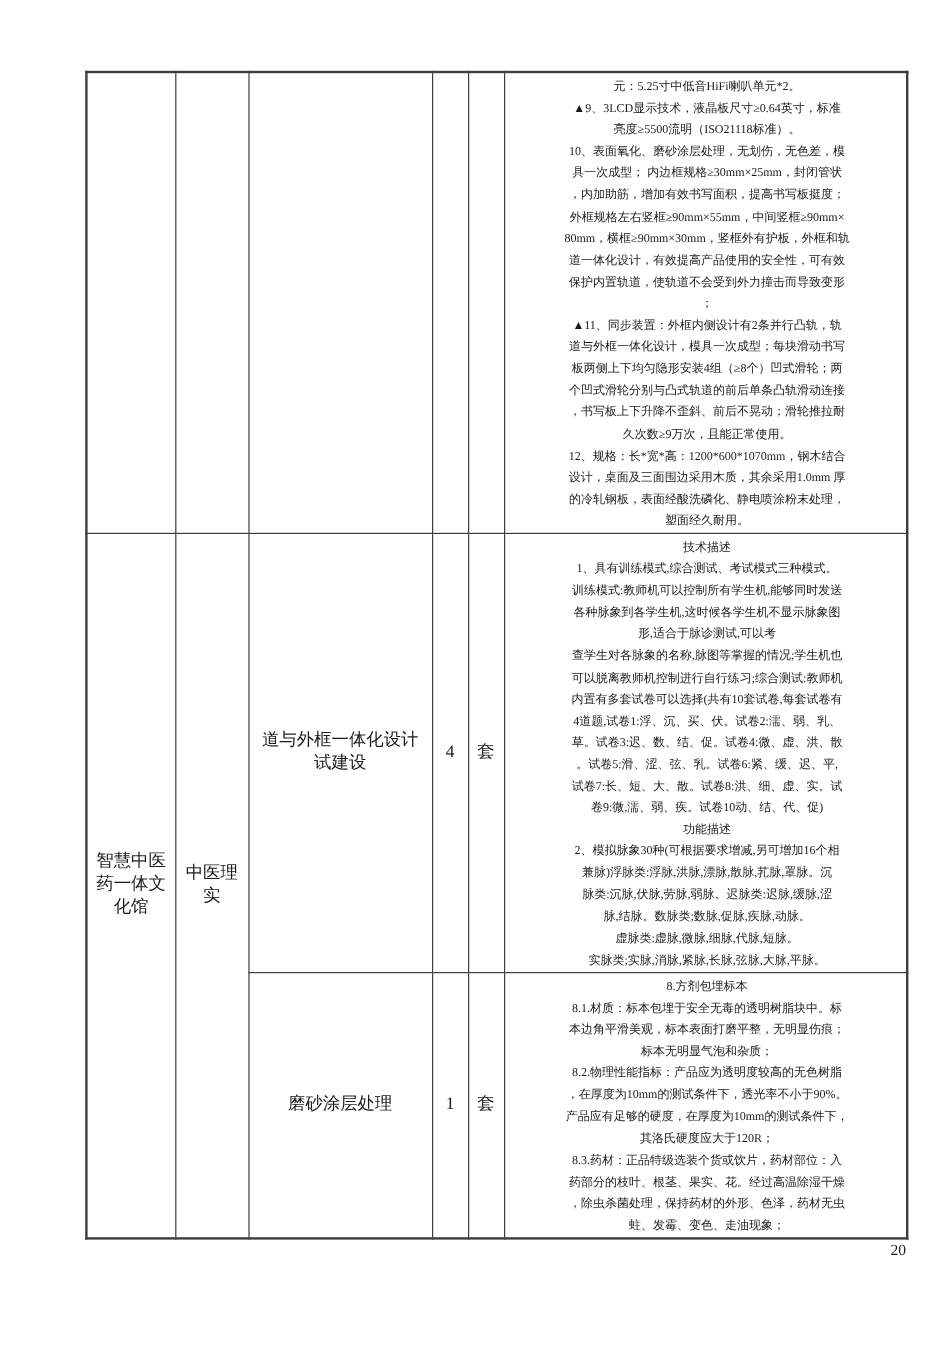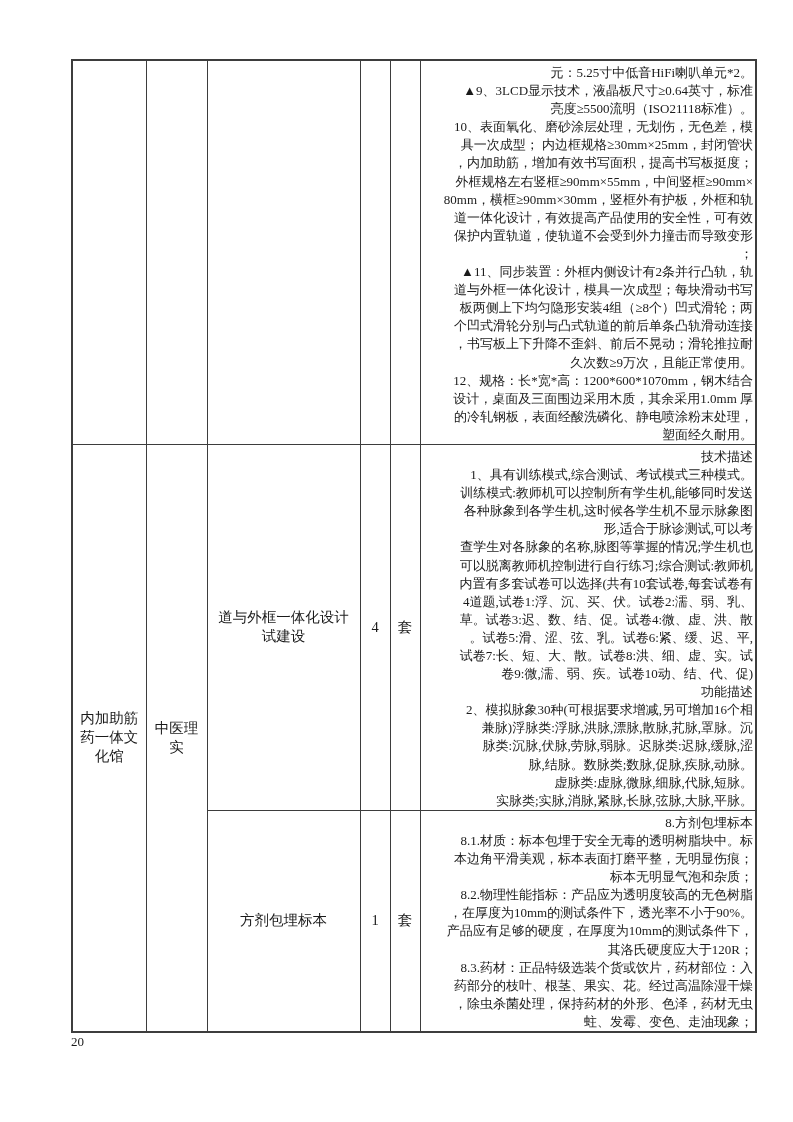--- a/index.html
+++ b/index.html
@@ -34,32 +34,32 @@
     vertical-align: middle;
     font-size: 14.5px;
     line-height: 19px;
     white-space: pre-wrap;
   }
   td.cell-desc {
     vertical-align: top;
   }
   .desc-text {
     padding: 3px 2px 0 5px;
-    font-size: 13px;
+    font-size: 10px;
     line-height: 18.1px;
     white-space: pre-wrap;
     word-break: break-all;
-    text-align: right;
+    text-align: center;
   }
   .page-number {
     position: absolute;
     left: 71px;
     top: 1034px;
     width: 684px;
-    text-align: left;
+    text-align: right;
     font-size: 13px;
     line-height: 16px;
   }
 </style>
 </head>
 <body>
 
 <table class="doc-table">
   <colgroup>
     <col style="width:74px">
@@ -94,21 +94,21 @@
 个凹式滑轮分别与凸式轨道的前后单条凸轨滑动连接
 ，书写板上下升降不歪斜、前后不晃动；滑轮推拉耐
 久次数≥9万次，且能正常使用。
 12、规格：长*宽*高：1200*600*1070mm，钢木结合
 设计，桌面及三面围边采用木质，其余采用1.0mm 厚
 的冷轧钢板，表面经酸洗磷化、静电喷涂粉末处理，
 塑面经久耐用。</div>
       </td>
     </tr>
     <tr style="height:363px;">
-      <td class="cell-center" rowspan="2">内加助筋
+      <td class="cell-center" rowspan="2">智慧中医
 药一体文
 化馆</td>
       <td class="cell-center" rowspan="2">中医理
 实</td>
       <td class="cell-center">道与外框一体化设计
 试建设</td>
       <td class="cell-center">4</td>
       <td class="cell-center">套</td>
       <td class="cell-desc">
         <div class="desc-text">技术描述
@@ -127,21 +127,21 @@
 功能描述
 2、模拟脉象30种(可根据要求增减,另可增加16个相
 兼脉)浮脉类:浮脉,洪脉,漂脉,散脉,芤脉,罩脉。沉
 脉类:沉脉,伏脉,劳脉,弱脉。迟脉类:迟脉,缓脉,涩
 脉,结脉。数脉类;数脉,促脉,疾脉,动脉。
 虚脉类:虚脉,微脉,细脉,代脉,短脉。
 实脉类;实脉,消脉,紧脉,长脉,弦脉,大脉,平脉。</div>
       </td>
     </tr>
     <tr style="height:220px;">
-      <td class="cell-center">方剂包埋标本</td>
+      <td class="cell-center">磨砂涂层处理</td>
       <td class="cell-center">1</td>
       <td class="cell-center">套</td>
       <td class="cell-desc">
         <div class="desc-text">8.方剂包埋标本
 8.1.材质：标本包埋于安全无毒的透明树脂块中。标
 本边角平滑美观，标本表面打磨平整，无明显伤痕；
 标本无明显气泡和杂质；
 8.2.物理性能指标：产品应为透明度较高的无色树脂
 ，在厚度为10mm的测试条件下，透光率不小于90%。
 产品应有足够的硬度，在厚度为10mm的测试条件下，

